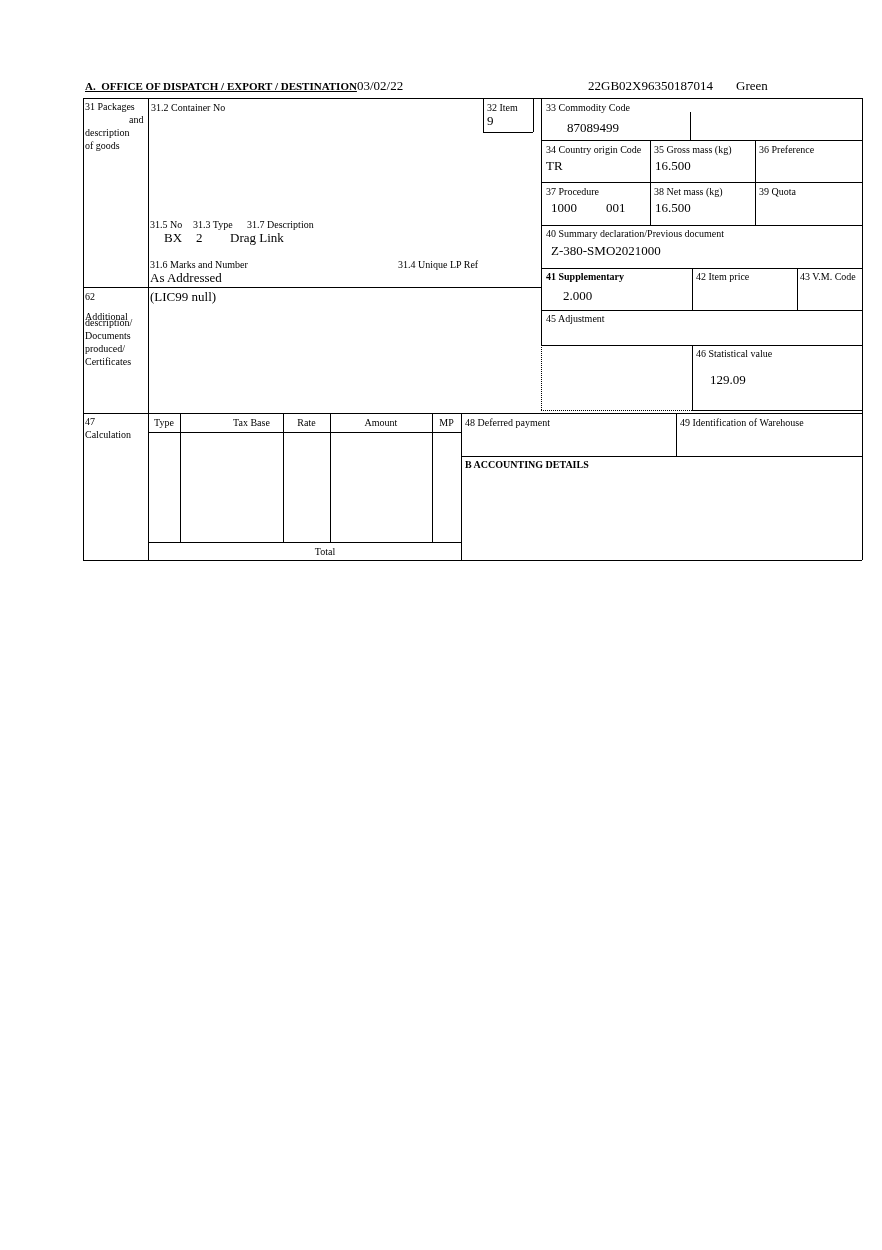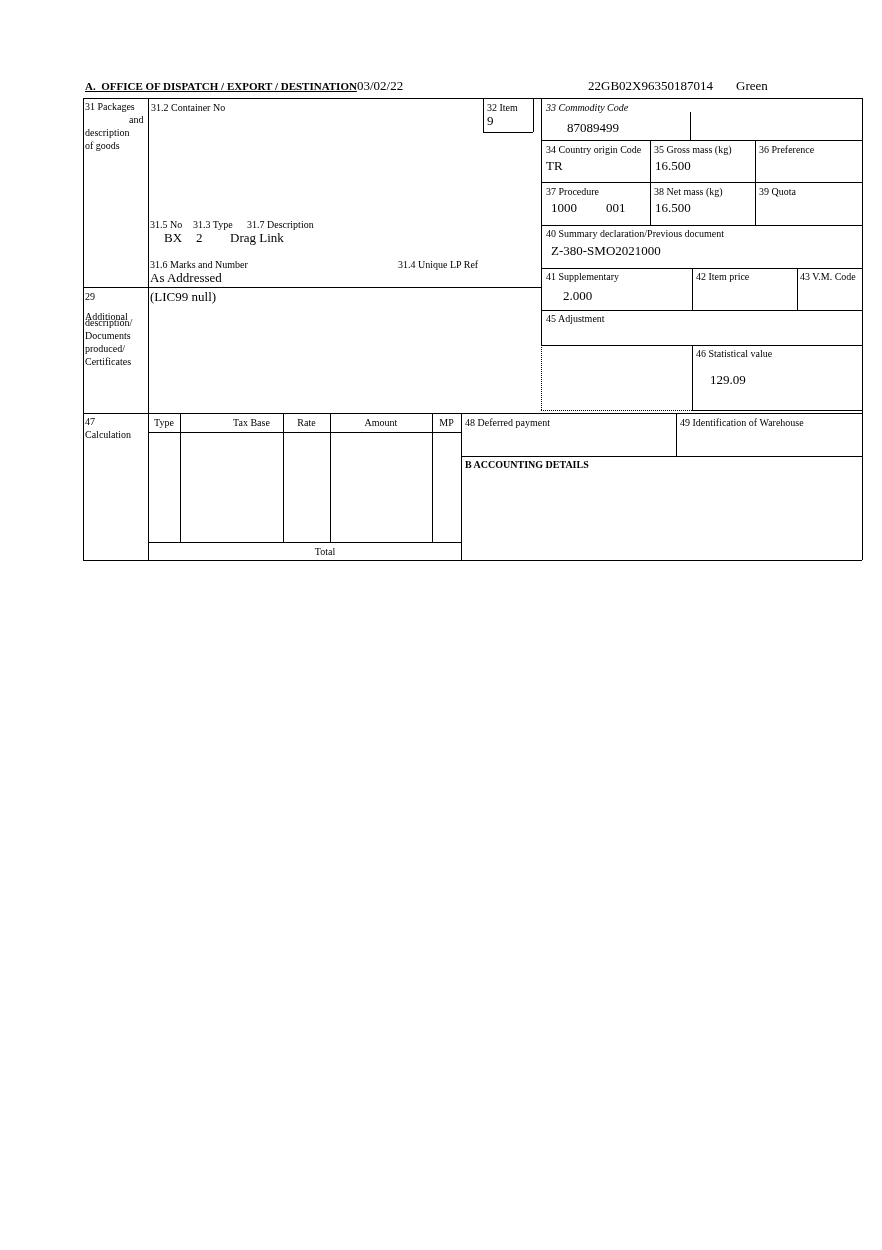--- a/index.html
+++ b/index.html
@@ -70,21 +70,21 @@
   <div class="vl" style="left:432px;top:413px;height:129px;"></div>
 
   <div class="t lbl" style="left:85px;top:101px;">31 Packages</div>
   <div class="t lbl" style="left:85px;top:114px;padding-left:44px;">and</div>
   <div class="t lbl" style="left:85px;top:127px;">description</div>
   <div class="t lbl" style="left:85px;top:140px;">of goods</div>
 
   <div class="t lbl" style="left:151px;top:102px;">31.2 Container No</div>
   <div class="t lbl" style="left:487px;top:102px;">32 Item</div>
   <div class="t val" style="left:487px;top:113px;">9</div>
-  <div class="t lbl" style="left:546px;top:102px;font-style:italic;">33 Commodity Code</div>
+  <div class="t lbl" style="left:546px;top:102px;">33 Commodity Code</div>
   <div class="t val" style="left:567px;top:120px;">87089499</div>
 
   <div class="t lbl" style="left:546px;top:144px;">34 Country origin Code</div>
   <div class="t val" style="left:546px;top:158px;">TR</div>
   <div class="t lbl" style="left:654px;top:144px;">35 Gross mass (kg)</div>
   <div class="t val" style="left:655px;top:158px;">16.500</div>
   <div class="t lbl" style="left:759px;top:144px;">36 Preference</div>
 
   <div class="t lbl" style="left:546px;top:186px;">37 Procedure</div>
   <div class="t val" style="left:551px;top:200px;">1000</div>
@@ -100,26 +100,26 @@
   <div class="t val" style="left:196px;top:230px;">2</div>
   <div class="t val" style="left:230px;top:230px;">Drag Link</div>
 
   <div class="t lbl" style="left:546px;top:228px;">40 Summary declaration/Previous document</div>
   <div class="t val" style="left:551px;top:243px;">Z-380-SMO2021000</div>
 
   <div class="t lbl" style="left:150px;top:259px;">31.6 Marks and Number</div>
   <div class="t lbl" style="left:398px;top:259px;">31.4 Unique LP Ref</div>
   <div class="t val" style="left:150px;top:270px;">As Addressed</div>
 
-  <div class="t lbl" style="left:546px;top:271px;">41 Supplementary</div>
+  <div class="t lbl" style="left:546px;top:271px;font-weight:bold;">41 Supplementary</div>
   <div class="t val" style="left:563px;top:288px;">2.000</div>
   <div class="t lbl" style="left:696px;top:271px;">42 Item price</div>
   <div class="t lbl" style="left:800px;top:271px;">43 V.M. Code</div>
 
-  <div class="t lbl" style="left:85px;top:291px;">29</div>
+  <div class="t lbl" style="left:85px;top:291px;">62</div>
   <div class="t lbl" style="left:85px;top:304px;margin-top:7px;">Additional</div>
   <div class="t lbl" style="left:85px;top:317px;">description/</div>
   <div class="t lbl" style="left:85px;top:330px;">Documents</div>
   <div class="t lbl" style="left:85px;top:343px;">produced/</div>
   <div class="t lbl" style="left:85px;top:356px;">Certificates</div>
   <div class="t val" style="left:150px;top:289px;">(LIC99 null)</div>
 
   <div class="t lbl" style="left:546px;top:313px;">45 Adjustment</div>
   <div class="t lbl" style="left:696px;top:348px;">46 Statistical value</div>
   <div class="t val" style="left:710px;top:372px;">129.09</div>

